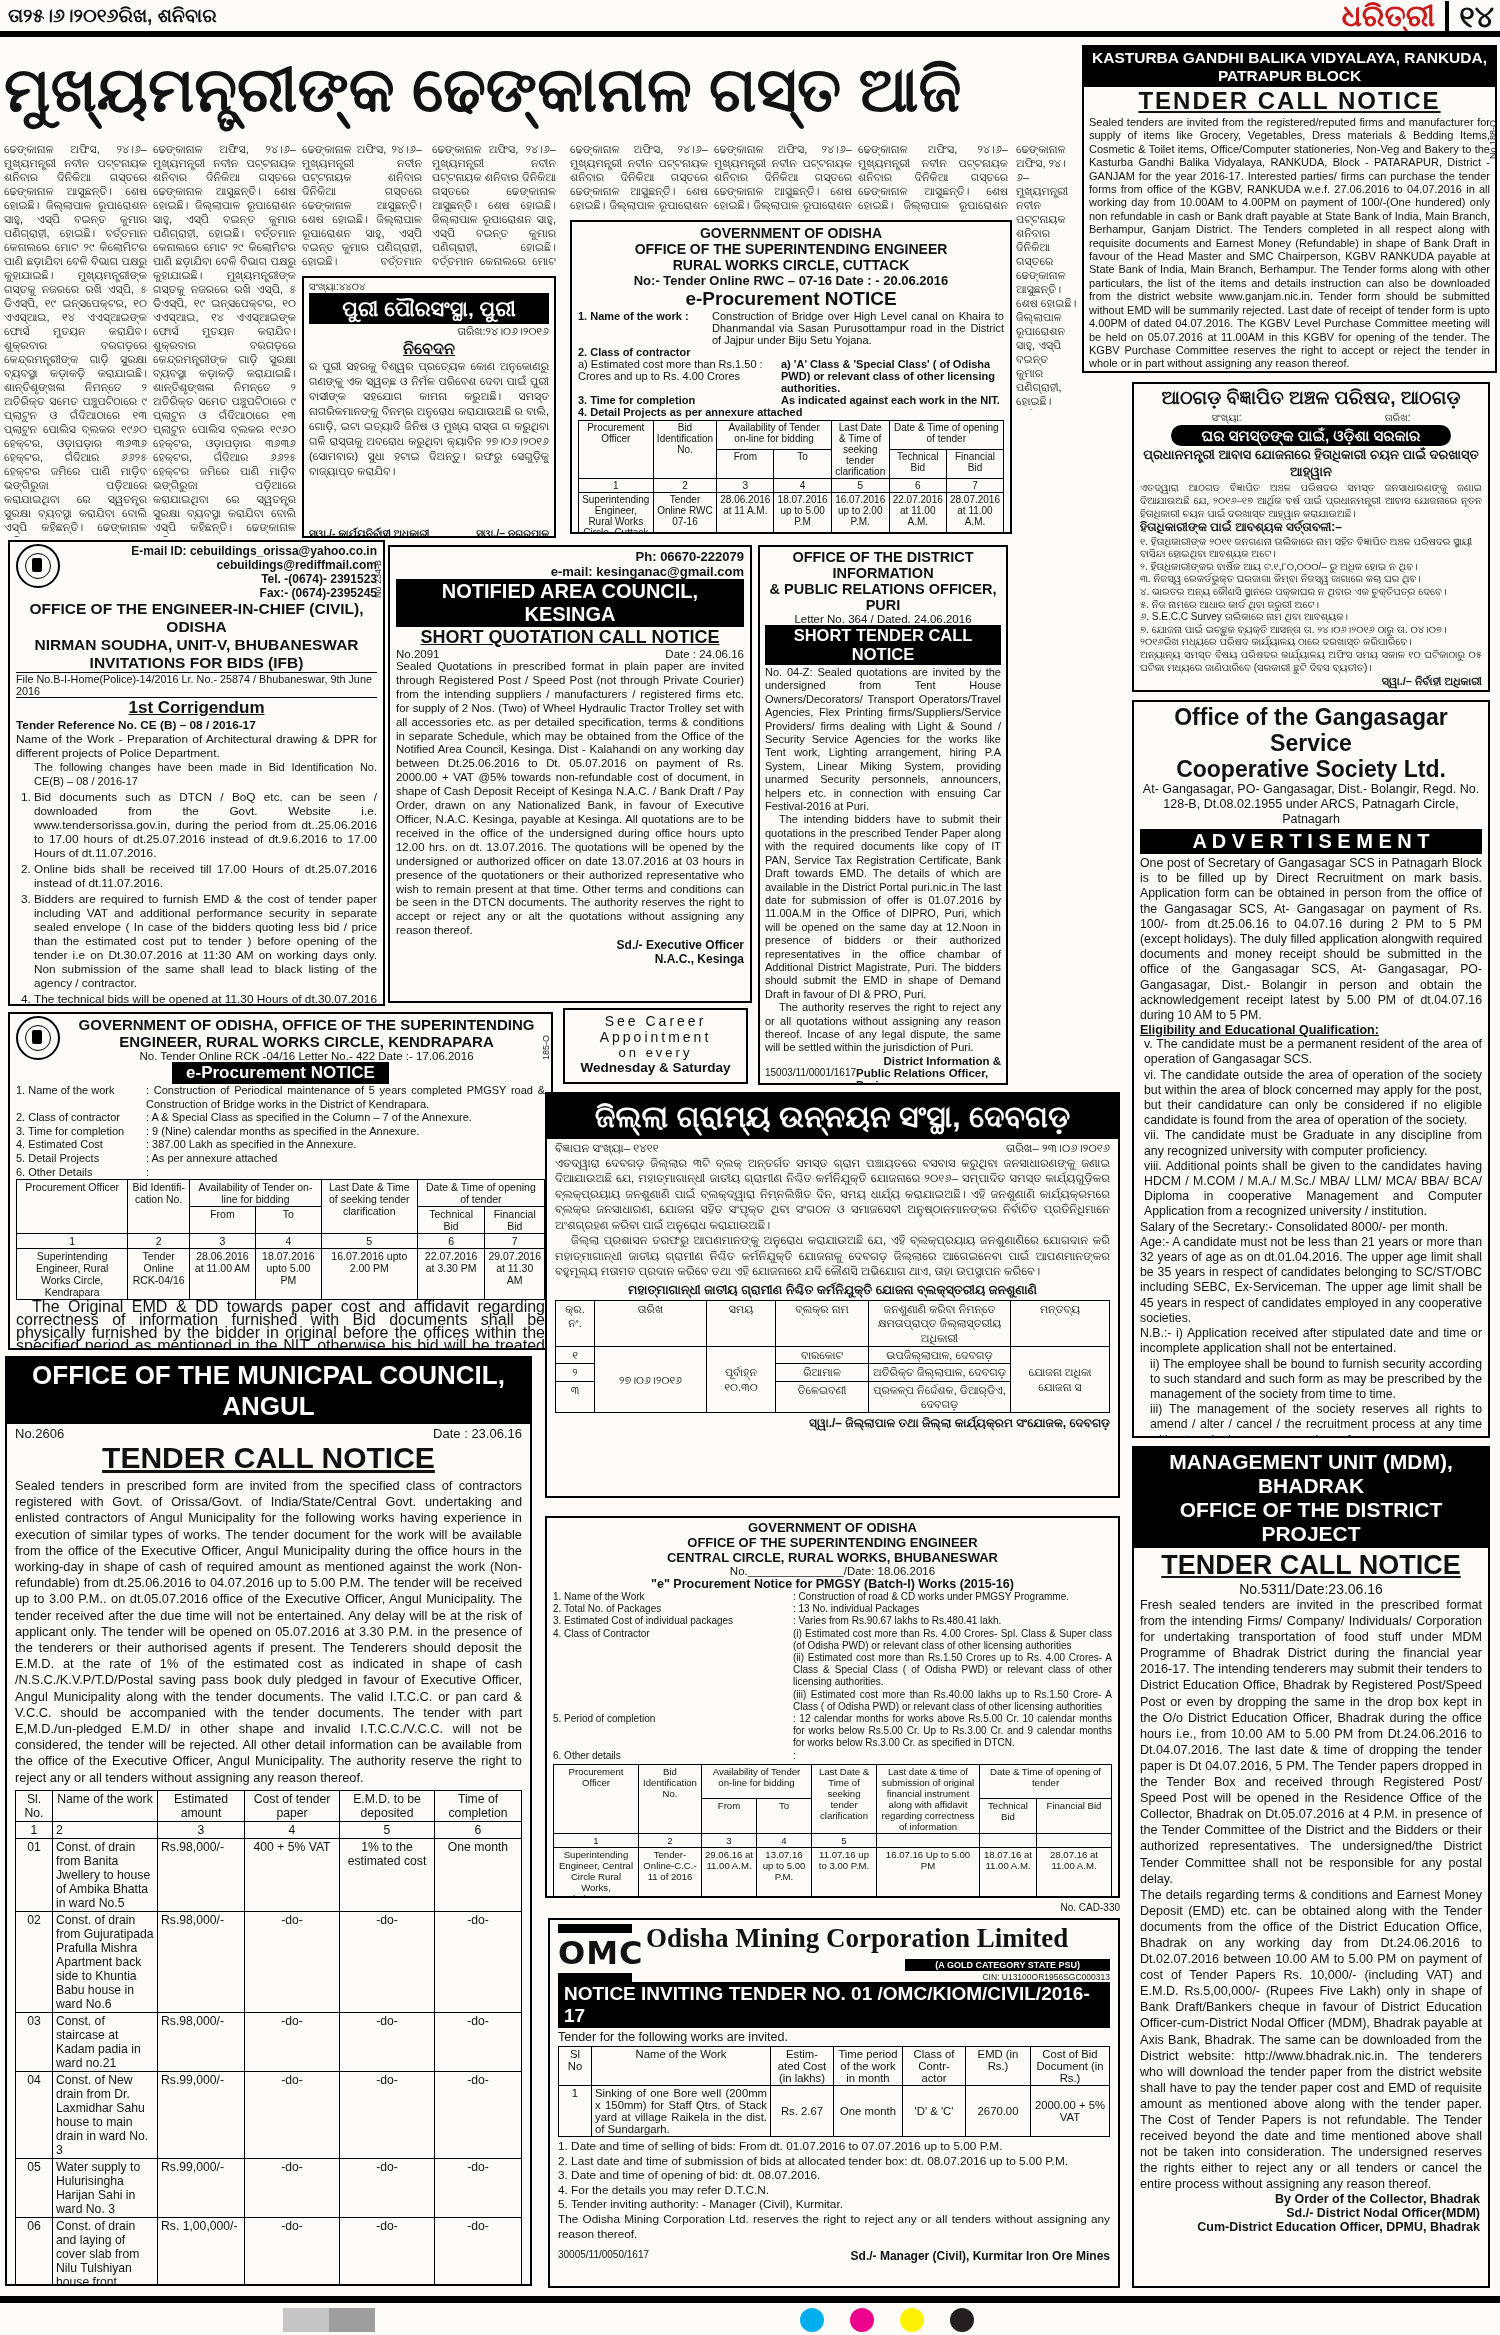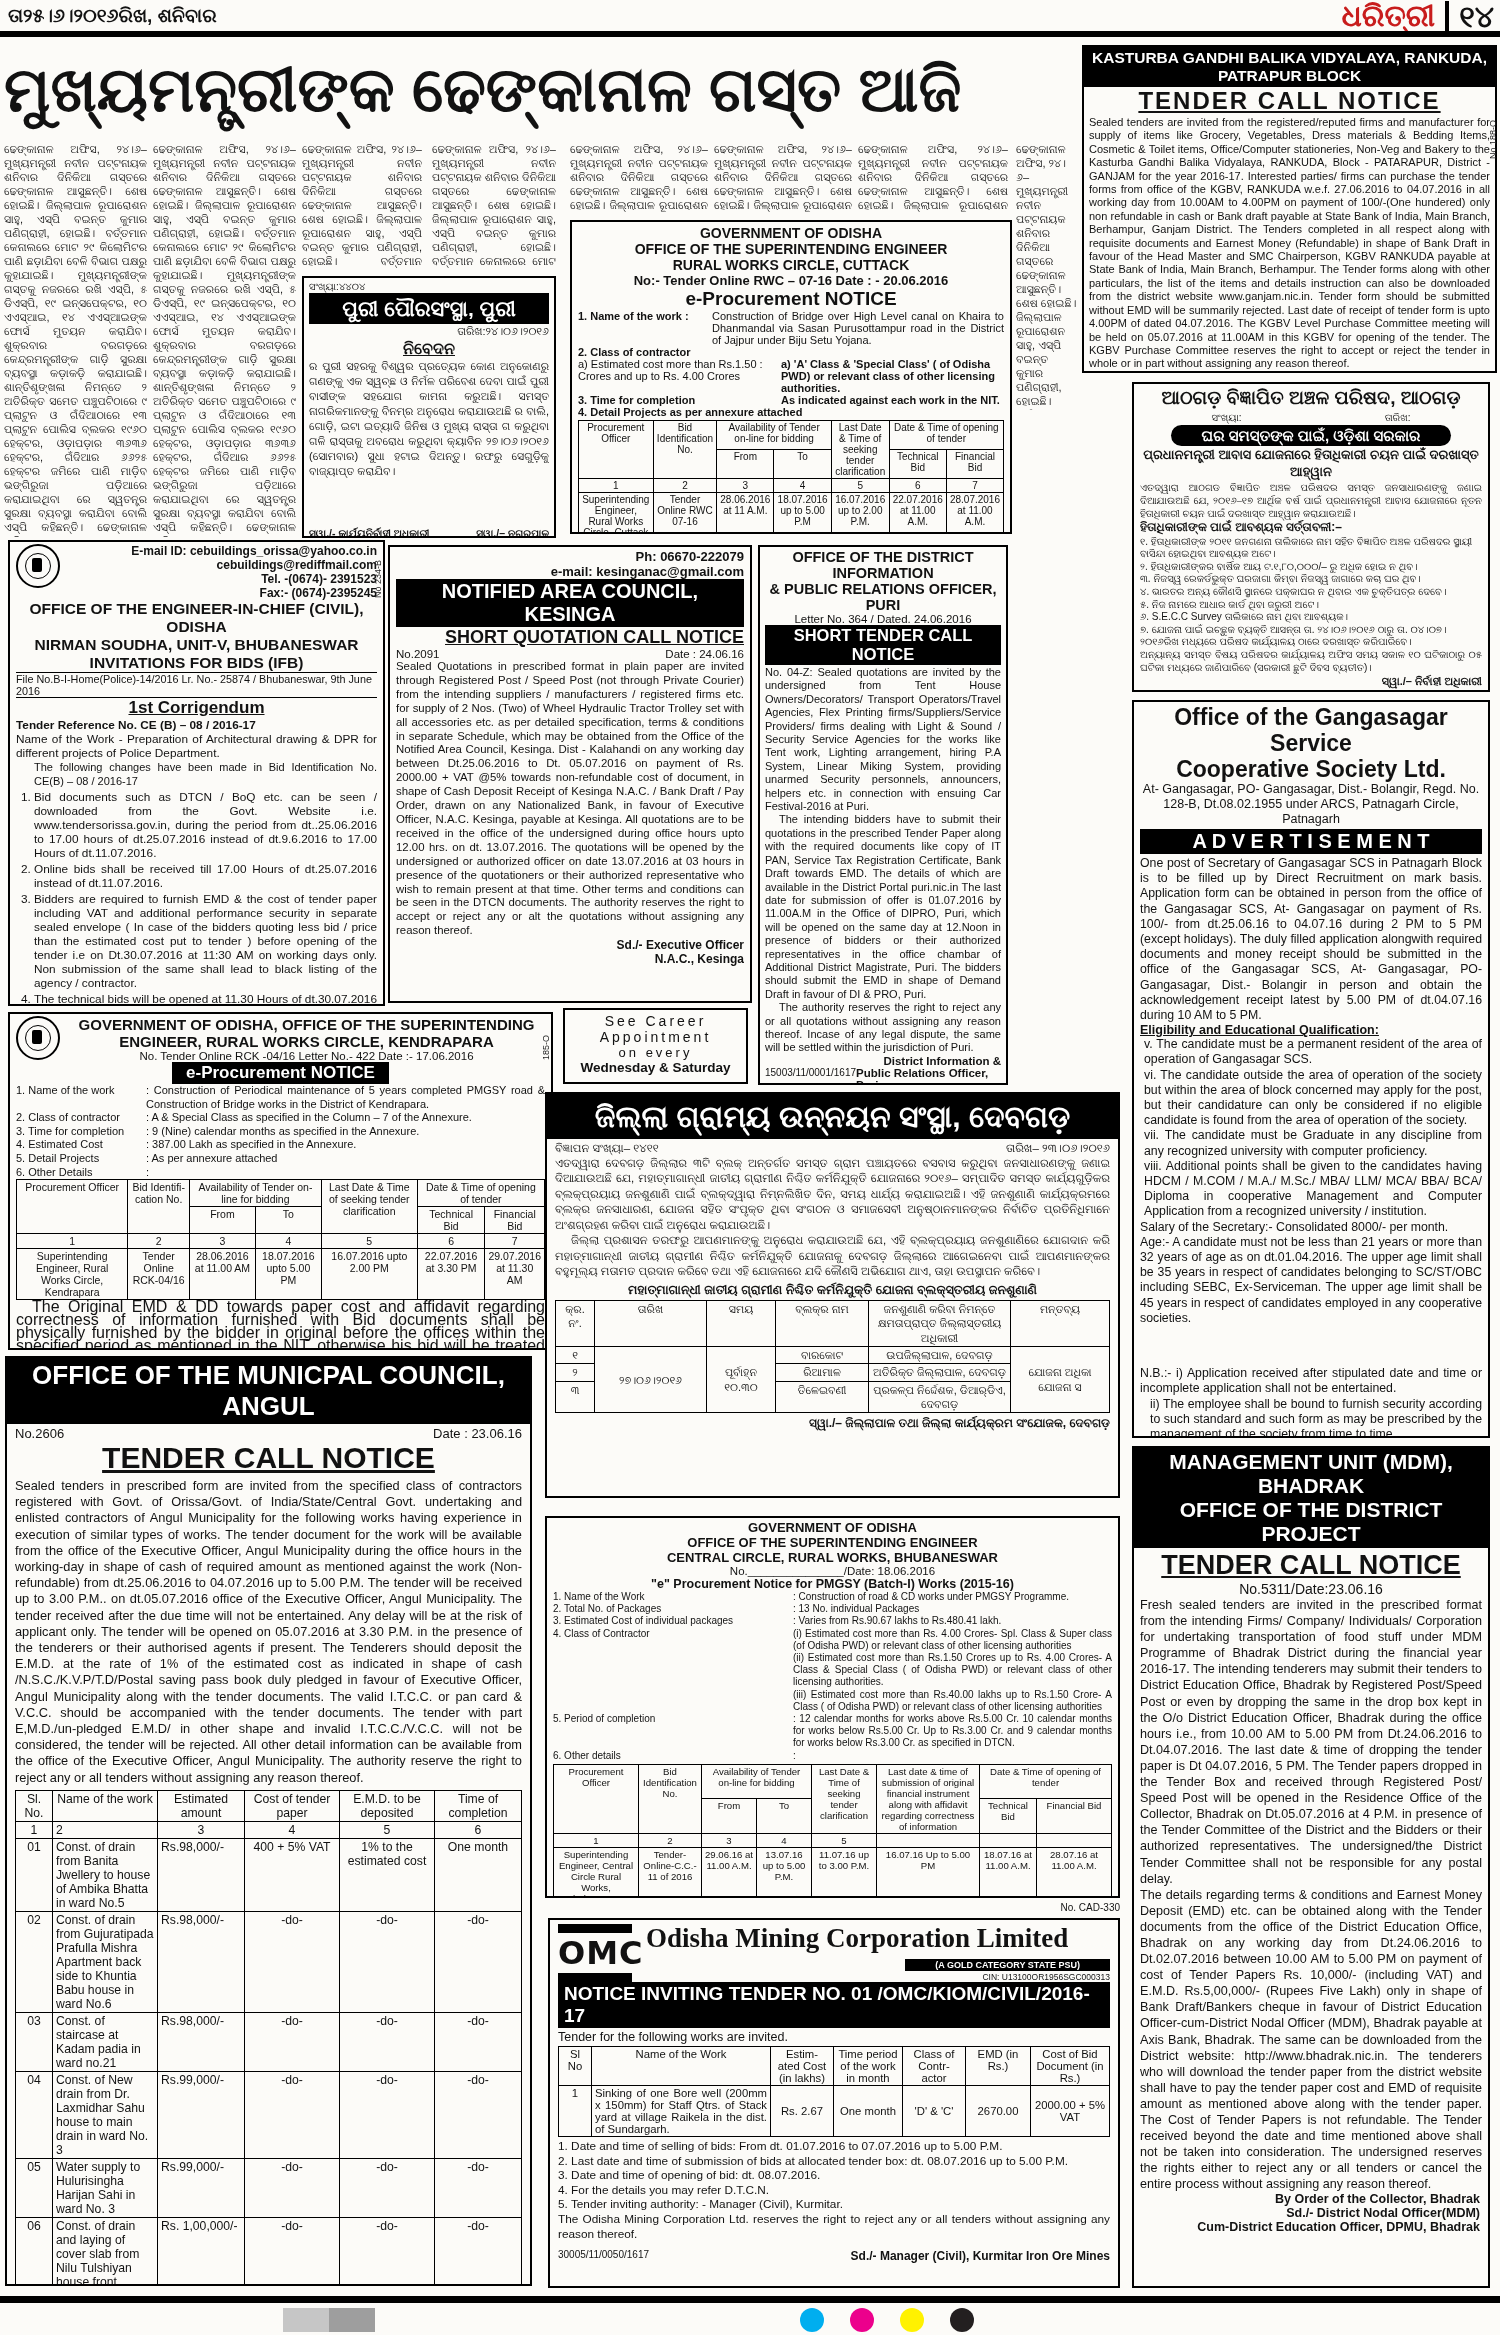--- a/index.html
+++ b/index.html
@@ -159,21 +159,21 @@
     <div class="tc" style="font-size:12.5px;line-height:15px;">At- Gangasagar, PO- Gangasagar, Dist.- Bolangir, Regd. No. 128-B, Dt.08.02.1955 under ARCS, Patnagarh Circle, Patnagarh</div>
     <div class="bar" style="font-size:20px;margin:2px 0;padding:1px 0;">A D V E R T I S E M E N T</div>
     <div class="j" style="font-size:12.3px;line-height:15.2px;">One post of Secretary of Gangasagar SCS in Patnagarh Block is to be filled up by Direct Recruitment on mark basis. Application form can be obtained in person from the office of the Gangasagar SCS, At- Gangasagar on payment of Rs. 100/- from dt.25.06.16 to 04.07.16 during 2 PM to 5 PM (except holidays). The duly filled application alongwith required documents and money receipt should be submitted in the office of the Gangasagar SCS, At- Gangasagar, PO- Gangasagar, Dist.- Bolangir in person and obtain the acknowledgement receipt latest by 5.00 PM of dt.04.07.16 during 10 AM to 5 PM.</div>
     <div class="b u" style="font-size:12.5px;">Eligibility and Educational Qualification:</div>
     <div class="j" style="font-size:12.3px;line-height:15.2px;padding-left:4px;">v.   The candidate must be a permanent resident of the area of operation of Gangasagar SCS.</div>
     <div class="j" style="font-size:12.3px;line-height:15.2px;padding-left:4px;">vi.  The candidate outside the area of operation of the society but within the area of block concerned may apply for the post, but their candidature can only be considered if no eligible candidate is found from the area of operation of the society.</div>
     <div class="j" style="font-size:12.3px;line-height:15.2px;padding-left:4px;">vii. The candidate must be Graduate in any discipline from any recognized university with computer proficiency.</div>
     <div class="j" style="font-size:12.3px;line-height:15.2px;padding-left:4px;">viii. Additional points shall be given to the candidates having HDCM / M.COM / M.A./ M.Sc./ MBA/ LLM/ MCA/ BBA/ BCA/ Diploma in cooperative Management and Computer Application from a recognized university / institution.</div>
     <div class="j" style="font-size:12.3px;line-height:15.2px;">Salary of the Secretary:- Consolidated 8000/- per month.</div>
     <div class="j" style="font-size:12.3px;line-height:15.2px;">Age:- A candidate must not be less than 21 years or more than 32 years of age as on dt.01.04.2016. The upper age limit shall be 35 years in respect of candidates belonging to SC/ST/OBC including SEBC, Ex-Serviceman. The upper age limit shall be 45 years in respect of candidates employed in any cooperative societies.</div>
-    <div class="j" style="font-size:12.3px;line-height:15.2px;margin-top:40px;">N.B.:- i) Application received after stipulated date and time or incomplete application shall not be entertained.</div>
+    <div class="j" style="font-size:12.3px;line-height:15.2px;">N.B.:- i) Application received after stipulated date and time or incomplete application shall not be entertained.</div>
     <div class="j" style="font-size:12.3px;line-height:15.2px;padding-left:10px;">ii)  The employee shall be bound to furnish security according to such standard and such form as may be prescribed by the management of the society from time to time.</div>
     <div class="j" style="font-size:12.3px;line-height:15.2px;padding-left:10px;">iii) The management of the society reserves all rights to amend / alter / cancel / the recruitment process at any time without assigning any reason thereof.</div>
 
   </div>
 
   <div class="abs box" style="left:1132px;top:1446px;width:358px;height:842px;padding:0;">
     <div class="bar" style="font-size:21px;line-height:24px;padding:2px 0;">
       <div>MANAGEMENT UNIT (MDM), BHADRAK</div>
       <div>OFFICE OF THE DISTRICT PROJECT</div>
     </div>
@@ -211,21 +211,21 @@
       <li>The technical bids will be opened at 11.30 Hours of dt.30.07.2016 in the office of the E.I.C. (Civil) Odisha, Nirman Soudh, Unit-V, Bhubaneswar.</li>
     </ol>
 
   </div>
   <div class="abs vtext" style="left:373px;top:560px;">No 234-B</div>
 
   <div class="abs box" style="left:388px;top:545px;width:364px;height:458px;padding:2px 6px;">
     <div class="tr2 b" style="font-size:13px;">Ph: 06670-222079</div>
     <div class="tr2 b" style="font-size:13px;">e-mail: kesinganac@gmail.com</div>
     <div class="bar" style="font-size:20px;padding:1px 0;">NOTIFIED AREA COUNCIL, KESINGA</div>
-    <div class="tc b u" style="font-size:18px;text-align:right;">SHORT QUOTATION CALL NOTICE</div>
+    <div class="tc b u" style="font-size:18px;">SHORT QUOTATION CALL NOTICE</div>
     <div class="flex sb" style="font-size:11.5px;">
       <span>No.2091</span>
       <span>Date : 24.06.16</span>
     </div>
     <div class="j" style="font-size:11.4px;line-height:13.9px;">Sealed Quotations in prescribed format in plain paper are invited through Registered Post / Speed Post (not through Private Courier) from the intending suppliers / manufacturers / registered firms etc. for supply of 2 Nos. (Two) of Wheel Hydraulic Tractor Trolley set with all accessories etc. as per detailed specification, terms &amp; conditions in separate Schedule, which may be obtained from the Office of the Notified Area Council, Kesinga. Dist - Kalahandi on any working day between Dt.25.06.2016 to Dt. 05.07.2016 on payment of Rs. 2000.00 + VAT @5% towards non-refundable cost of document, in shape of Cash Deposit Receipt of Kesinga N.A.C. / Bank Draft / Pay Order, drawn on any Nationalized Bank, in favour of Executive Officer, N.A.C. Kesinga, payable at Kesinga. All quotations are to be received in the office of the undersigned during office hours upto 12.00 hrs. on dt. 13.07.2016. The quotations will be opened by the undersigned or authorized officer on date 13.07.2016 at 03 hours in presence of the quotationers or their authorized representative who wish to remain present at that time. Other terms and conditions can be seen in the DTCN documents. The authority reserves the right to accept or reject any or alt the quotations without assigning any reason thereof.</div>
     <div class="tr2 b" style="font-size:12px;">Sd./- Executive Officer</div>
     <div class="tr2 b" style="font-size:12px;">N.A.C., Kesinga</div>
   </div>
 
   <div class="abs box" style="left:758px;top:545px;width:250px;height:540px;padding:2px 5px;">

